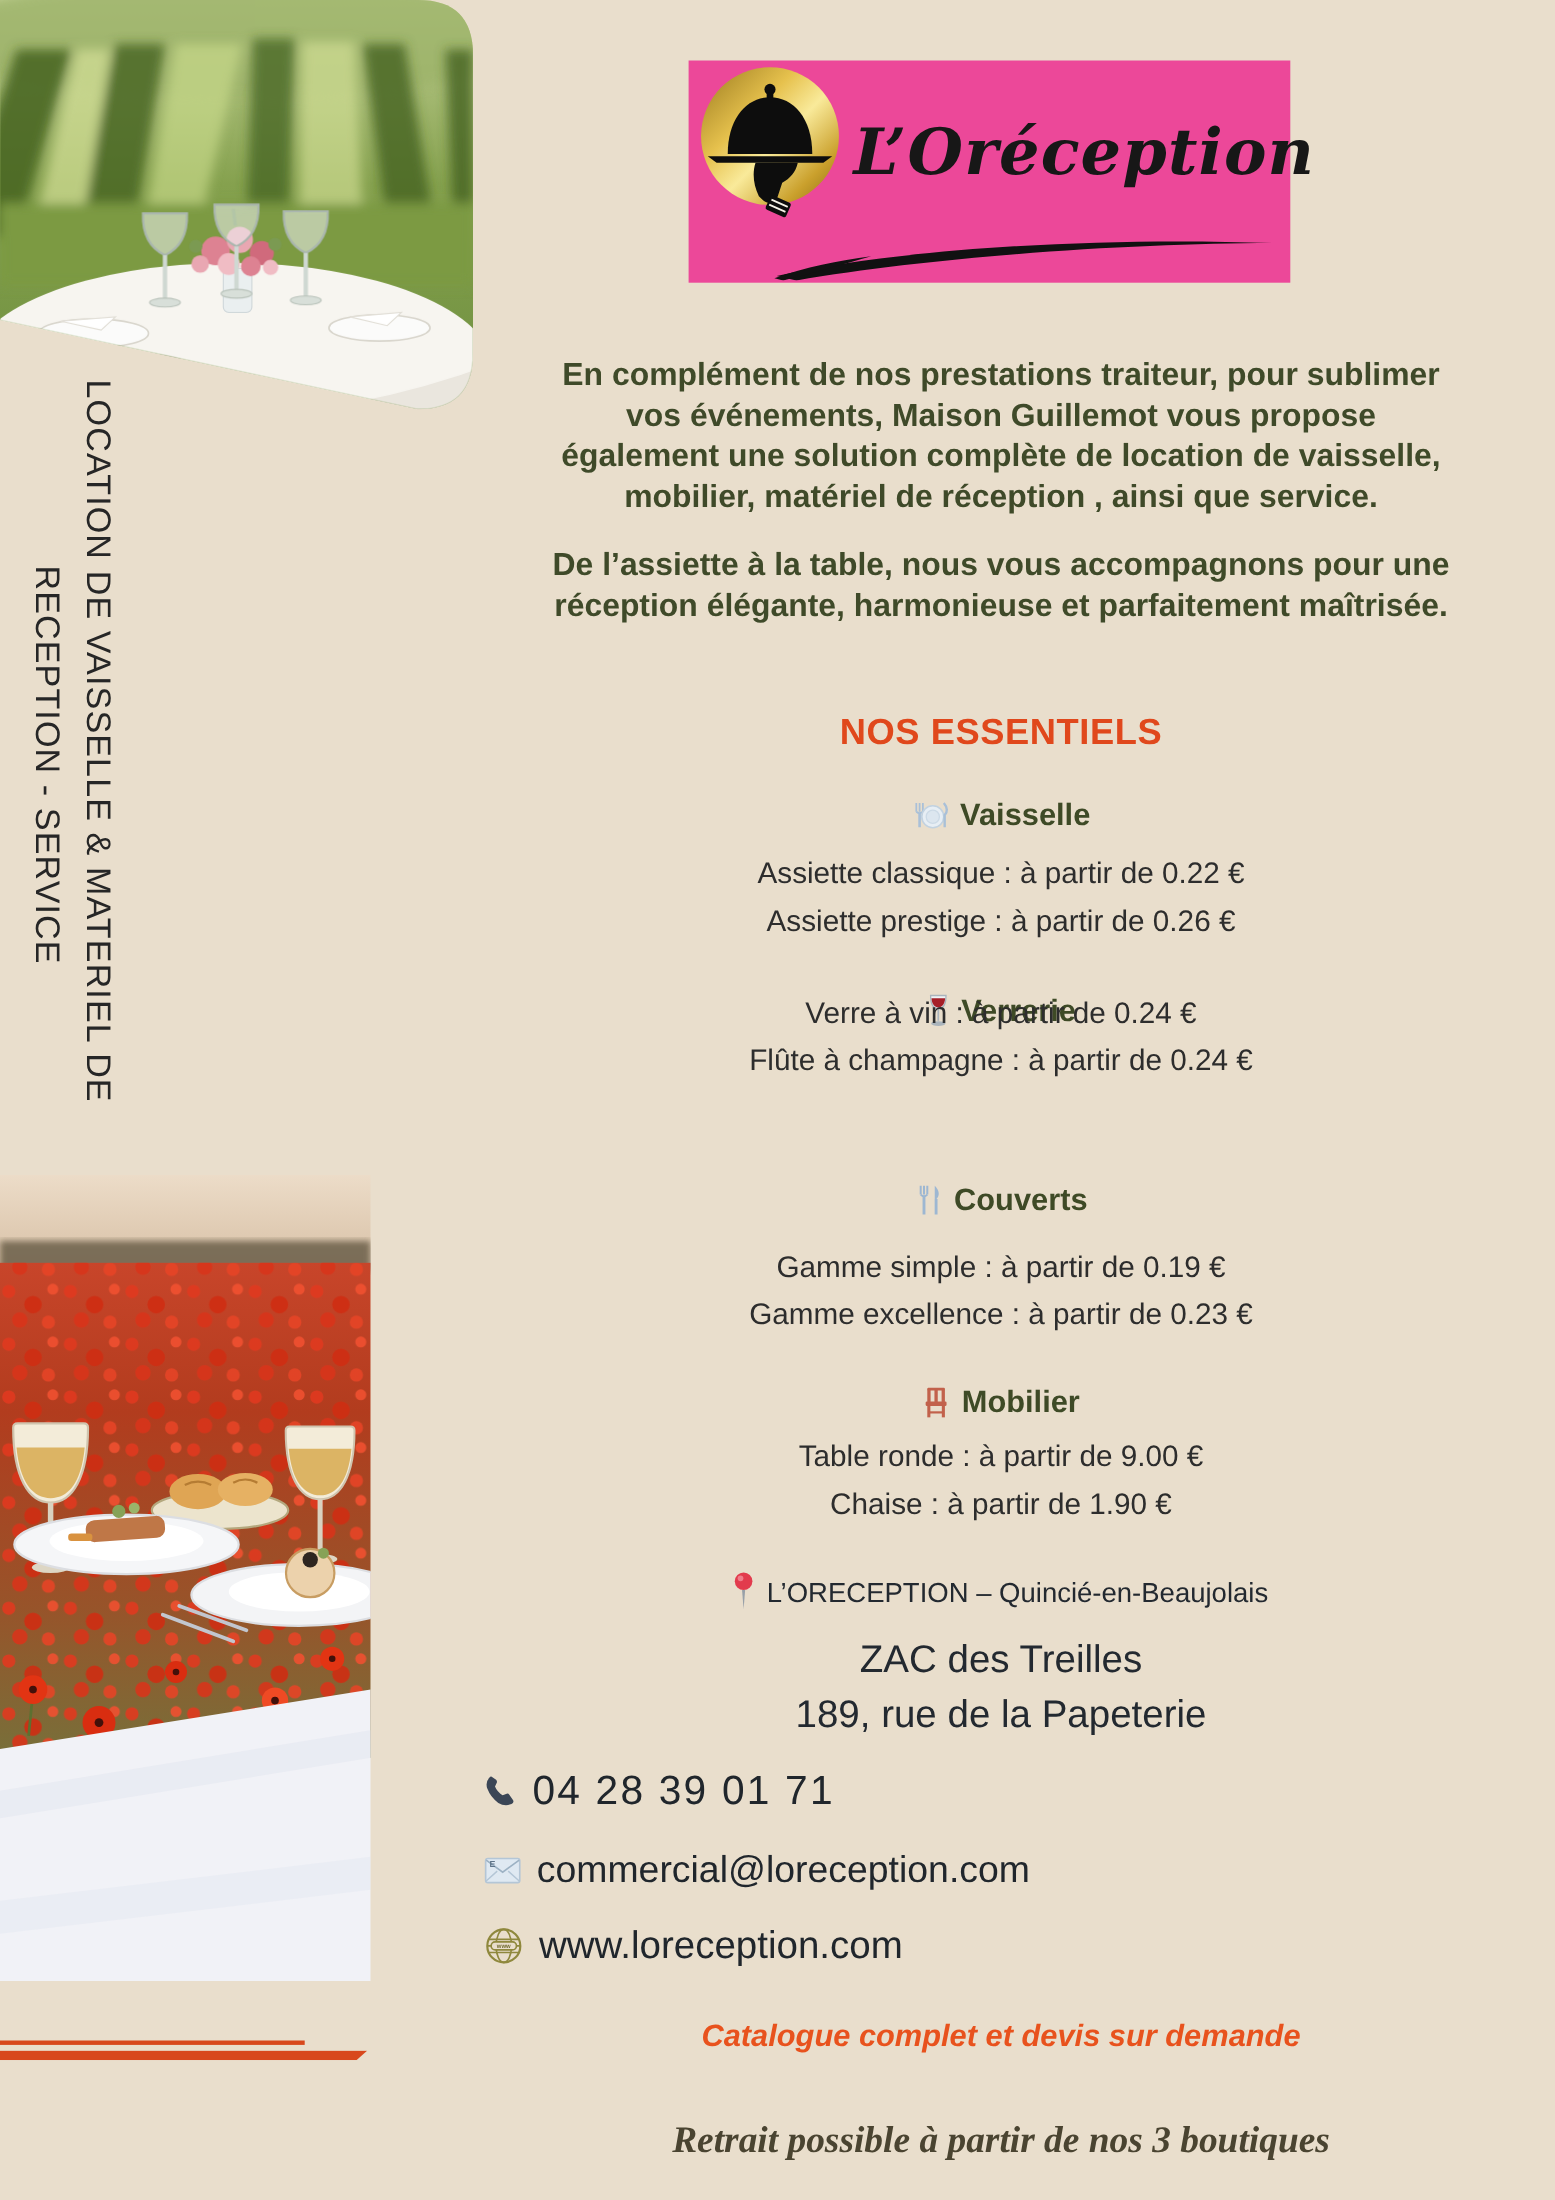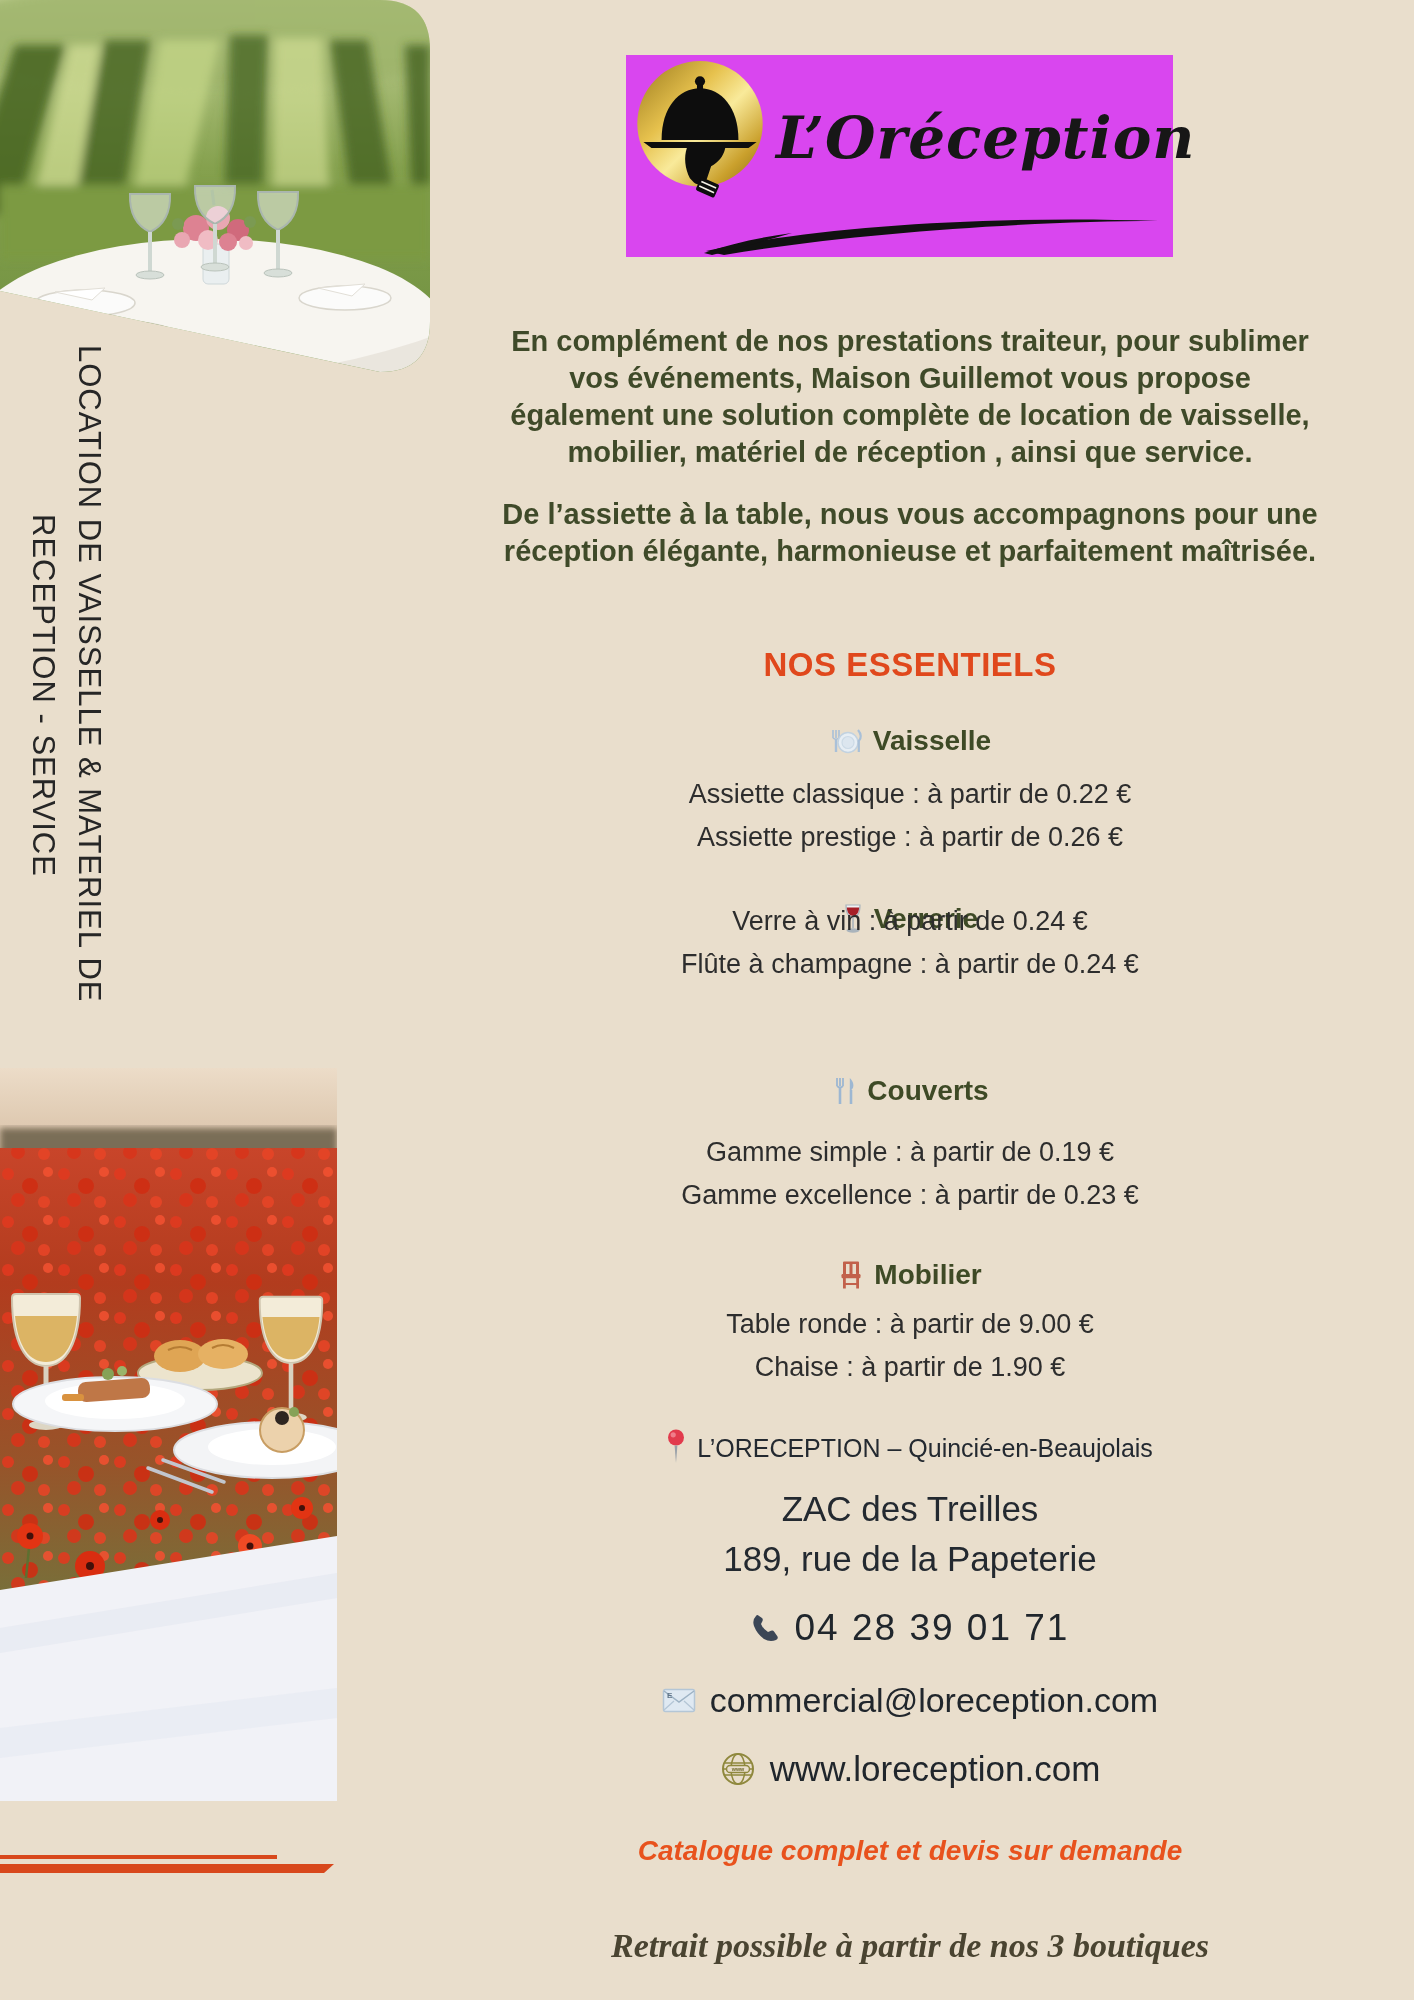--- a/index.html
+++ b/index.html
@@ -5,21 +5,21 @@
   html,body{margin:0;padding:0;background:#d8d0c2;}
   .page{position:relative;width:1414px;height:2000px;background:#e9decc;
         font-family:"Liberation Sans",sans-serif;overflow:hidden;margin:0 auto;}
 
   
   .photo{position:absolute;}
   .photo-vineyard{left:0;top:0;width:430px;height:373px;}
   .photo-poppy{left:0;top:1068px;width:337px;height:733px;}
 
   
-  .logo-box{position:absolute;left:626px;top:55px;width:547px;height:202px;background:#d946ef;}
+  .logo-box{position:absolute;left:626px;top:55px;width:547px;height:202px;background:#ec4899;}
   .cloche{position:absolute;left:8px;top:2px;width:132px;height:182px;}
   .brand{position:absolute;left:150px;top:52px;width:392px;text-align:center;
          font-family:"DejaVu Serif",serif;font-style:italic;font-weight:bold;
          font-size:58px;color:#171717;letter-spacing:1px;line-height:1.1;}
   .swoosh{position:absolute;left:76px;top:158px;width:462px;height:42px;}
 
   
   .spine{position:absolute;left:20px;top:345px;height:700px;writing-mode:vertical-rl;
          color:#262626;font-size:31px;letter-spacing:1px;}
   .spine div{line-height:46px;white-space:nowrap;}
@@ -32,21 +32,21 @@
   .nos-title{color:#e0481c;font-size:33px;font-weight:bold;letter-spacing:.5px;}
 
   .sec-h{display:flex;justify-content:center;align-items:center;gap:10px;
          font-size:28px;font-weight:bold;color:#3e4a26;}
   .sec-items div{font-size:27px;line-height:43px;color:#2d2d2d;}
 
   .addr1{display:flex;justify-content:center;align-items:center;gap:12px;
          font-size:25px;color:#232930;}
   .addr-rest div{font-size:35px;line-height:50px;color:#232930;}
 
-  .crow{display:flex;justify-content:center;align-items:center;gap:14px;color:#20262c;}
+  .crow{display:flex;justify-content:flex-start;align-items:center;gap:14px;color:#20262c;}
   .crow.phone span{font-size:37px;letter-spacing:2px;}
   .crow.email span{font-size:34px;}
   .crow.web span{font-size:35px;}
 
   .script-big{font-family:Liberation Sans, sans-serif;font-style:italic;font-weight:bold;
               font-size:28px;color:#e8521d;}
   .script-small{font-family:Liberation Serif, serif;font-style:italic;font-weight:bold;
                font-size:34px;color:#4a4431;}
 
   .orange-line{position:absolute;background:#d8481c;}

